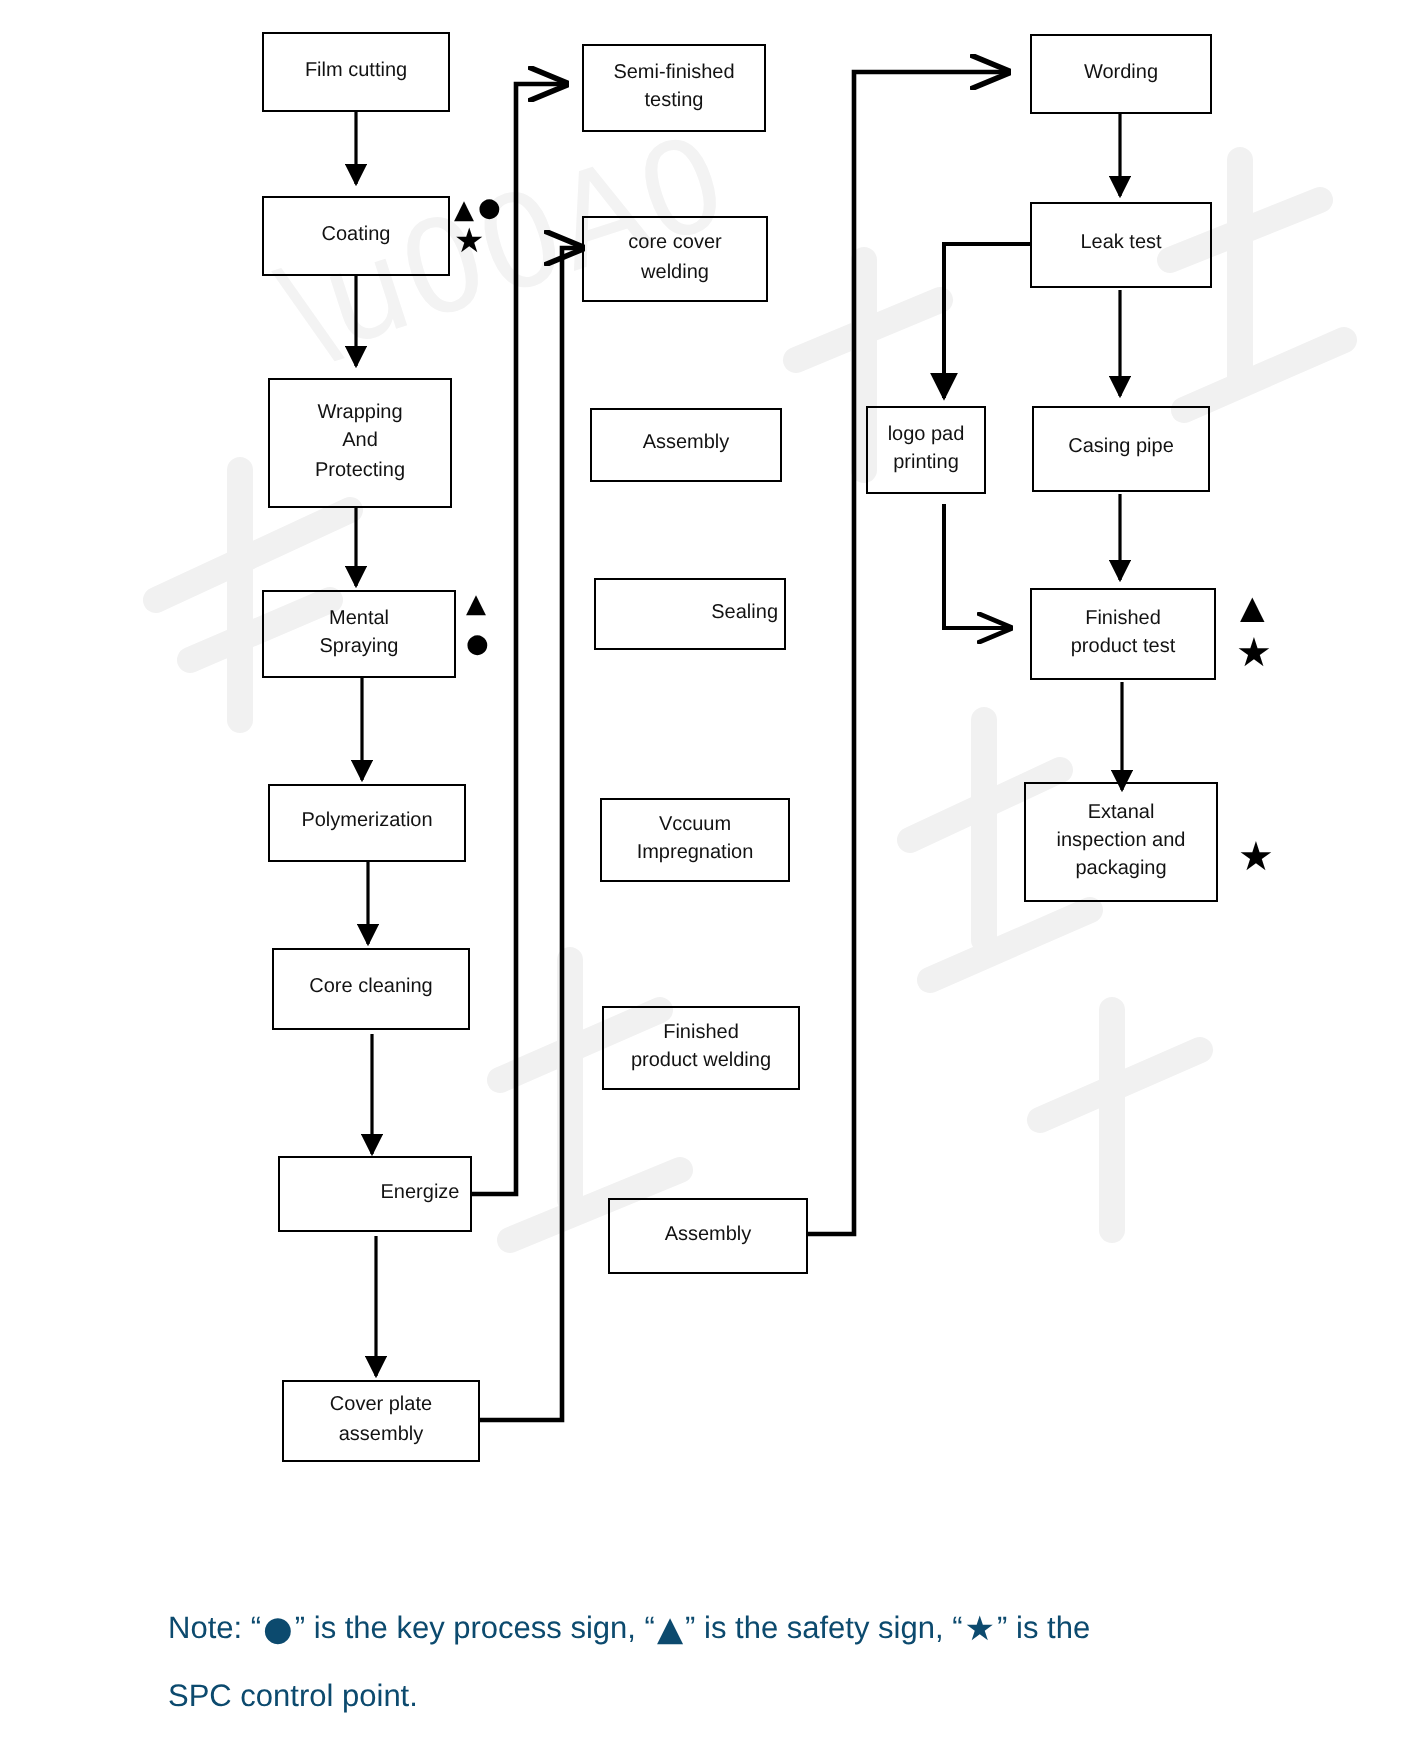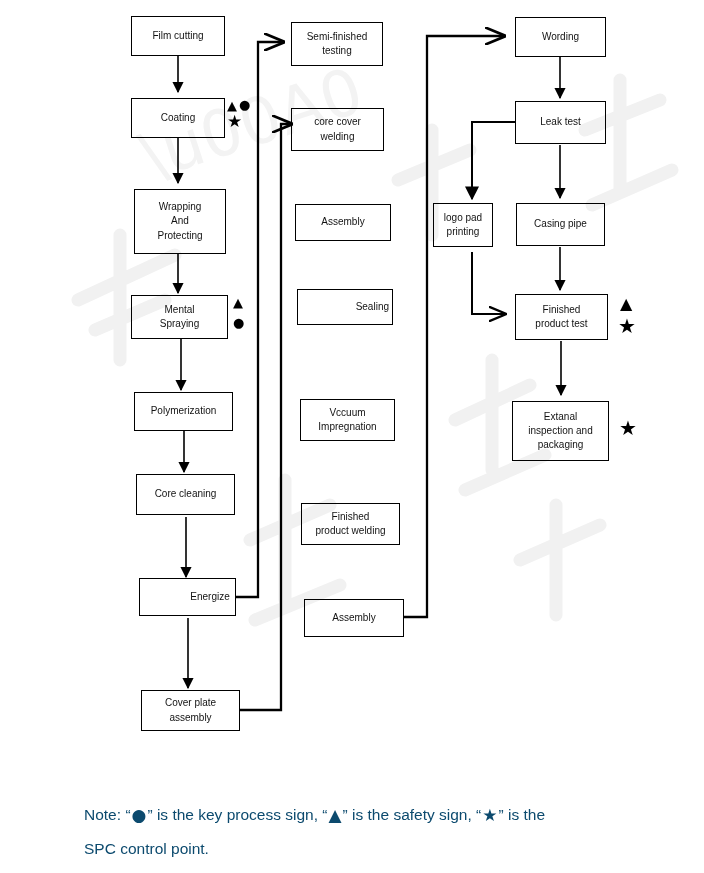--- a/index.html
+++ b/index.html
@@ -242,21 +242,21 @@
     <span>Casing pipe</span>
   </div>
 
   <div class="node" style="left:515px; top:294px; width:93px; height:46px; white-space:pre-line;">
     <span>Finished
 product test</span>
   </div>
   <div class="mark tri-lg" style="left:620px; top:296px;">▲</div>
   <div class="mark star-lg" style="left:618px; top:316px;">★</div>
 
-  <div class="node" style="left:512px; top:401px; width:97px; height:60px; white-space:pre-line;">
+  <div class="node" style="left:512px; top:391px; width:97px; height:60px; white-space:pre-line;">
     <span>Extanal
 inspection and
 packaging</span>
   </div>
   <div class="mark star-lg" style="left:619px; top:418px;">★</div>
 
   <div id="note">
     <div>
       <span>Note:</span>
       <span class="q">“</span><span class="glyph">●</span><span class="q">”</span>

